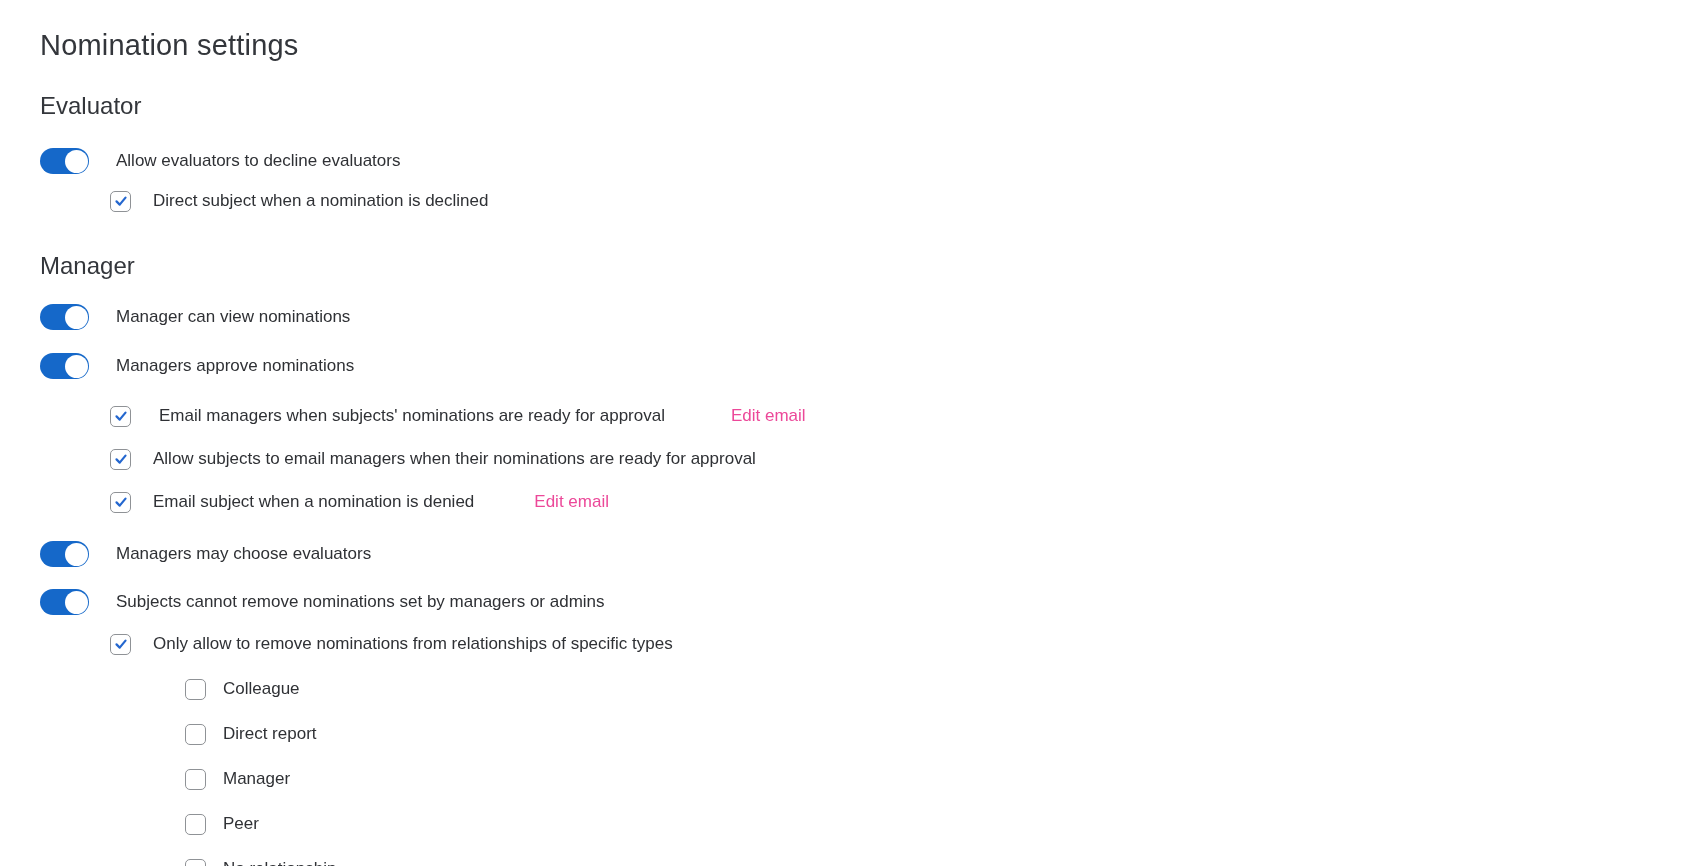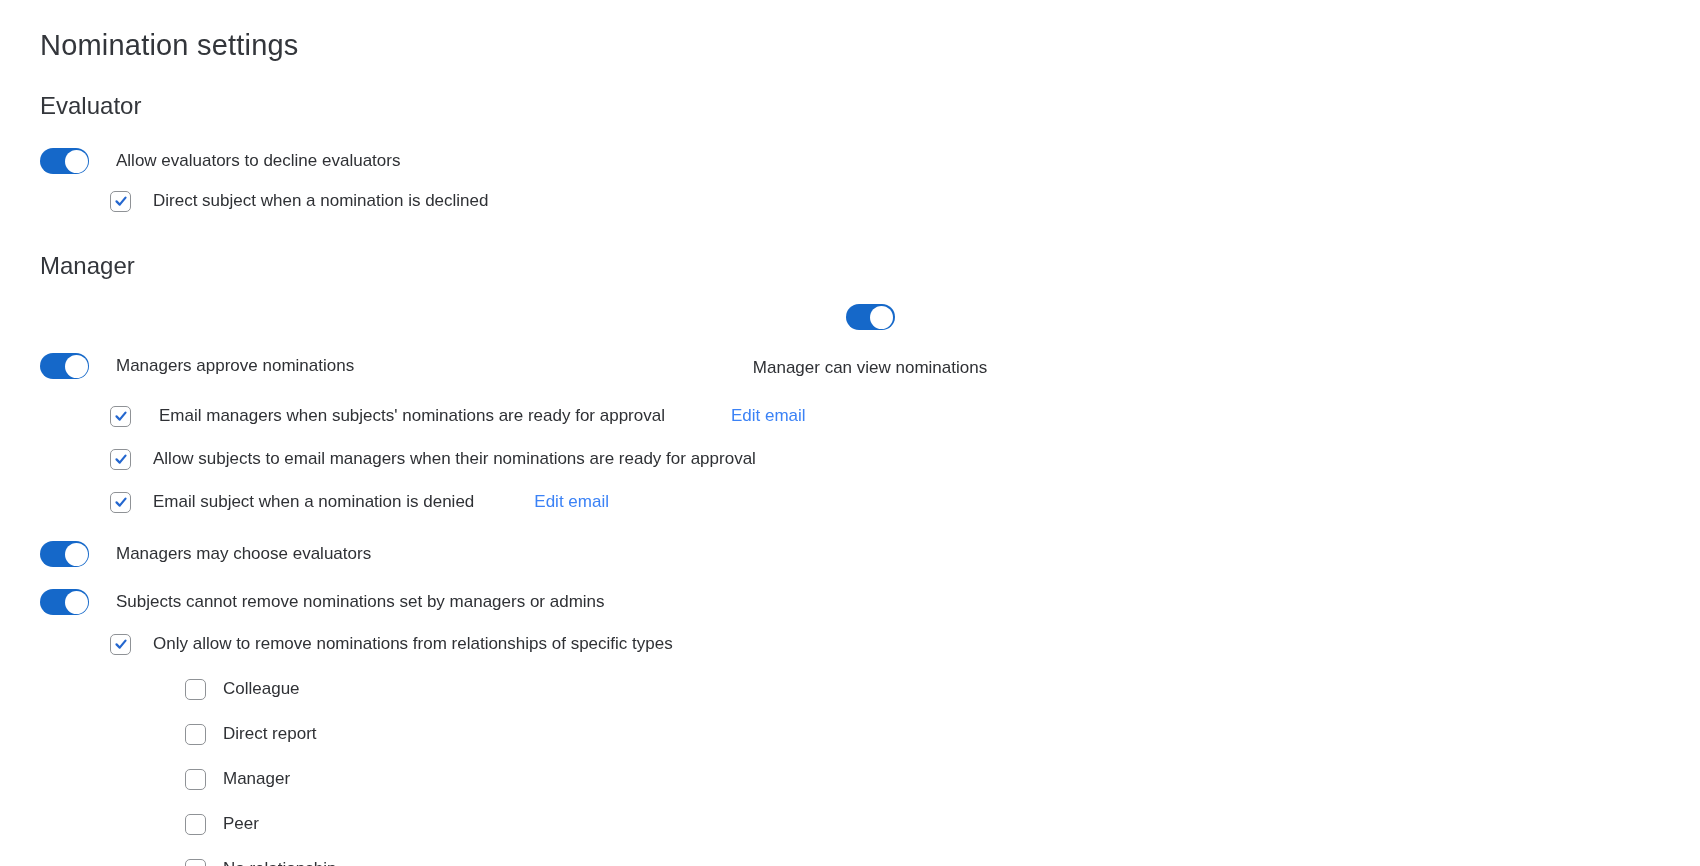--- a/index.html
+++ b/index.html
@@ -49,27 +49,27 @@
     width: 21px; height: 21px;
     border: 1.5px solid #8f9296; border-radius: 5px;
     background: #ffffff; cursor: pointer;
     display: flex; align-items: center; justify-content: center;
   }
   .checkbox svg { display: block; }
 
   .edit-link {
     margin-left: 38px;
     font-size: 17px; font-weight: 500;
-    color: #3b82f6; cursor: pointer; text-decoration: none;
+    color: #ec4899; cursor: pointer; text-decoration: none;
   }
 
   
   .mt-ev-toggle   { margin-top: 26px; }
   .mt-ev-check    { margin-top: 16px; }
-  .mt-mgr-toggle1 { margin-top: 22px; flex-direction: column; }
+  .mt-mgr-toggle1 { margin-top: 22px; }
   .mt-mgr-toggle2 { margin-top: 23px; }
   .mt-mgr-check1  { margin-top: 26px; gap: 28px; }
   .mt-mgr-check   { margin-top: 21px; }
   .mt-mgr-toggle3 { margin-top: 28px; }
   .mt-mgr-toggle4 { margin-top: 22px; }
   .mt-only-allow  { margin-top: 18px; }
   .mt-sub         { margin-top: 23px; }
 </style>
 </head>
 <body>

